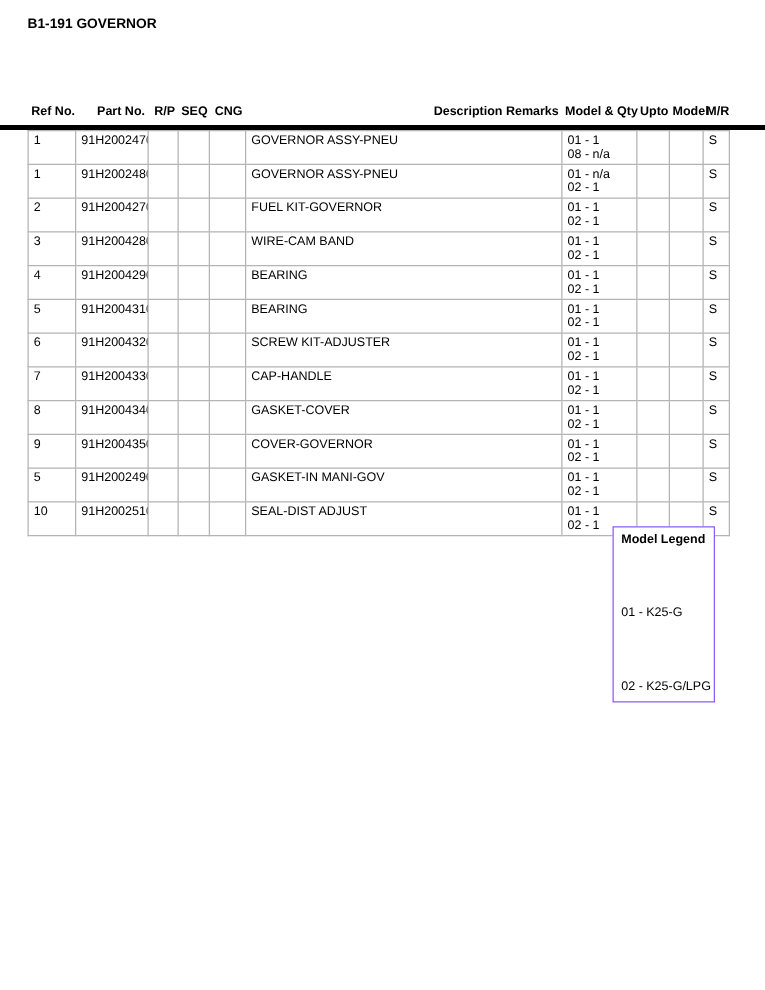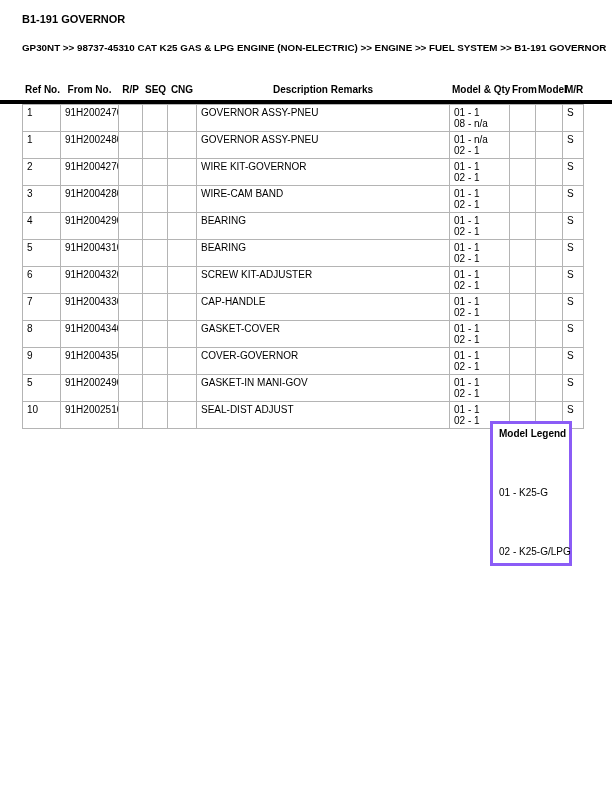--- a/index.html
+++ b/index.html
@@ -32,21 +32,21 @@
   table { border-collapse: collapse; table-layout: fixed; }
 
   .head-table {
     position: absolute;
     left: 22px; top: 83px;
     width: 561px;
   }
   .head-table th {
     font-size: 10px;
     font-weight: bold;
-    text-align: center;
+    text-align: right;
     vertical-align: top;
     padding: 1px 2px 1px 3px;
     white-space: nowrap;
     height: 15px;
   }
 
   .divider-bar {
     position: absolute;
     left: 0; top: 100px;
     width: 612px; height: 4px;
@@ -78,61 +78,60 @@
   .col-desc  { width: 253px; }
   .col-model { width: 60px; }
   .col-from  { width: 26px; }
   .col-upto  { width: 27px; }
   .col-mr    { width: 21px; }
 
   .legend {
     position: absolute;
     left: 490px; top: 421px;
     width: 82px;
-    border: 3px solid #8b5cf6;
+    border: 1px solid #8b5cf6;
     padding: 4px 6px 5px 6px;
     font-size: 10px;
     line-height: 12px;
     background: #fff;
   }
   .legend-title { font-weight: bold; margin-bottom: 1px; white-space: nowrap; }
   .legend-item { white-space: nowrap; margin-top: 47px; }
 </style>
 </head>
 <body>
 
 <div class="page">
 
   <div class="doc-title">B1-191 GOVERNOR</div>
 
-  <div class="breadcrumb">GP30NT &gt;&gt; 98737-45310 CAT K25 GAS &amp; LPG ENGINE (NON-ELECTRIC) &gt;&gt; ENGINE &gt;&gt; FUEL SYSTEM &gt;&gt; B1-191 GOVERNOR</div>
 
   <table class="head-table">
     <colgroup>
       <col class="col-ref">
         <col class="col-part">
         <col class="col-rp">
         <col class="col-seq">
         <col class="col-cng">
       <col class="col-desc">
         <col class="col-model">
         <col class="col-from">
         <col class="col-upto">
         <col class="col-mr">
     </colgroup>
     <thead>
       <tr>
         <th>Ref No.</th>
-        <th>From No.</th>
+        <th>Part No.</th>
         <th>R/P</th>
         <th>SEQ</th>
         <th>CNG</th>
         <th>Description Remarks</th>
         <th>Model &amp; Qty</th>
-        <th>From</th>
+        <th>Upto</th>
         <th>Model</th>
         <th>M/R</th>
       </tr>
     </thead>
   </table>
 
   <div class="divider-bar"></div>
 
   <table class="body-table">
     <colgroup>
@@ -177,21 +176,21 @@
       <td></td>
       <td></td>
       <td>S</td>
     </tr>
         <tr>
       <td>2</td>
       <td>91H2004270</td>
       <td></td>
       <td></td>
       <td></td>
-      <td>WIRE KIT-GOVERNOR</td>
+      <td>FUEL KIT-GOVERNOR</td>
       <td class="model-cell">
             <div>01 - 1</div>
             <div>02 - 1</div>
           </td>
       <td></td>
       <td></td>
       <td>S</td>
     </tr>
         <tr>
       <td>3</td>

